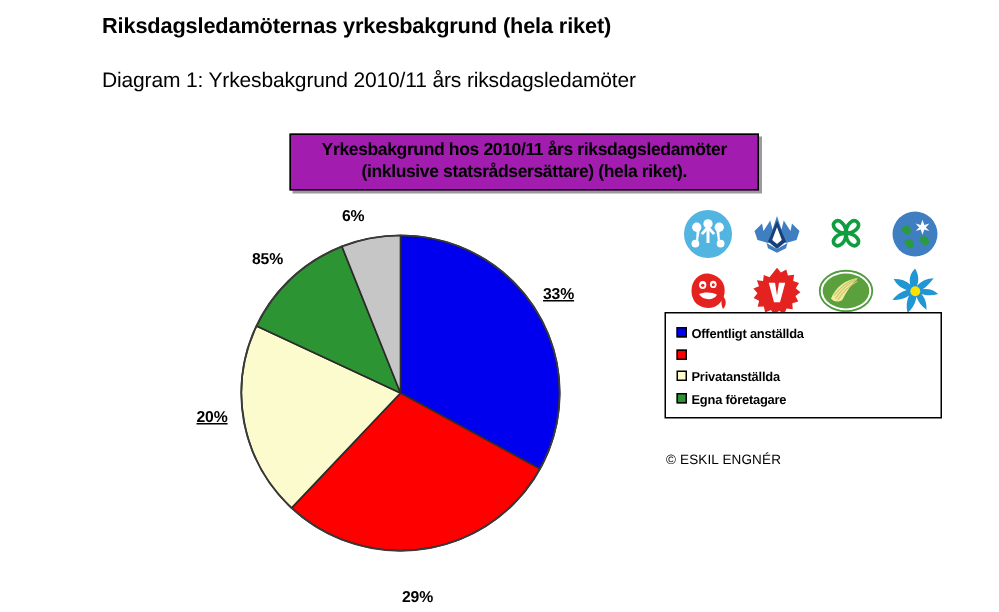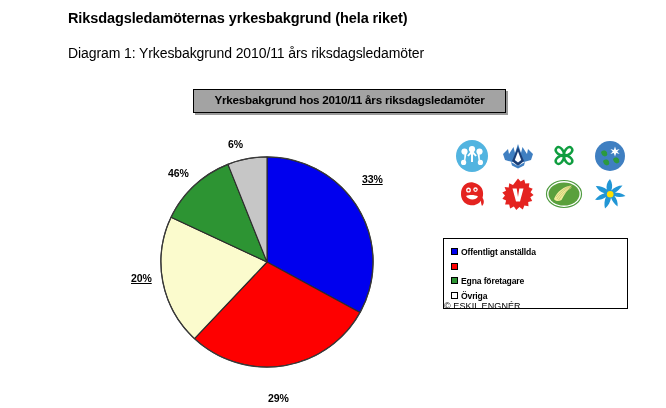--- a/index.html
+++ b/index.html
@@ -37,21 +37,21 @@
   }
 
   
   #chart-title-box {
     position: absolute;
     left: 193px;
     top: 89px;
     width: 313px;
     box-sizing: border-box;
     border: 1.5px solid #000;
-    background: #a3a3a3;
+    background: #a21caf;
     padding: 3px 4px 4px 4px;
     text-align: center;
     box-shadow: 2px 2px 0 #9a9a9a;
   }
   #chart-title-box .ct-line {
     font-size: 11.7px;
     font-weight: bold;
     line-height: 14.5px;
     white-space: nowrap;
     letter-spacing: -0.25px;
@@ -67,21 +67,21 @@
   }
   #pie-svg { display: block; }
 
   .pct-label {
     position: absolute;
     font-size: 10.5px;
     font-weight: bold;
     letter-spacing: -0.1px;
     white-space: nowrap;
   }
-  #pct-0 { left: 362px; top: 173px; text-decoration: underline; }   
+  #pct-0 { left: 362px; top: 190px; text-decoration: underline; }   
   #pct-1 { left: 268px; top: 392px; }   
   #pct-2 { left: 131px; top: 272px; text-decoration: underline; }   
   #pct-3 { left: 168px; top: 167px; }   
   #pct-4 { left: 228px; top: 138px; }   
 
   
   #party-logos {
     position: absolute;
     left: 449px;
     top: 137px;
@@ -92,21 +92,21 @@
     align-items: center;
     justify-items: center;
   }
   .logo-cell { width: 40px; height: 36px; display: flex; align-items: center; justify-content: center; }
   .logo-cell svg { display: block; }
 
   
   #legend-box {
     position: absolute;
     left: 443px;
-    top: 238px;
+    top: 208px;
     width: 185px;
     box-sizing: border-box;
     border: 1.3px solid #000;
     background: #ffffff;
     padding: 6px 5px 6px 7px;
   }
   .legend-row {
     display: flex;
     align-items: center;
     height: 13.2px;
@@ -141,39 +141,40 @@
 </style>
 </head>
 <body>
 
 <div id="page-title">Riksdagsledamöternas yrkesbakgrund (hela riket)</div>
 
 <div id="page-subtitle">Diagram 1: Yrkesbakgrund 2010/11 års riksdagsledamöter</div>
 
 <div id="chart-title-box">
   <div class="ct-line">Yrkesbakgrund hos 2010/11 års riksdagsledamöter</div>
+  <div class="ct-line">(inklusive statsrådsersättare) (hela riket).</div>
 </div>
 
 <div id="pie-wrap">
   <svg id="pie-svg" width="220" height="222" viewBox="0 0 220 222">
     <g id="pie-slices">
         <path d="M 109 110 L 109.00 5.00 A 106 105 0 0 1 201.89 160.58 Z" fill="#0000ee" stroke="#2b2b2b" stroke-width="1.1" stroke-linejoin="round"></path>
         <path d="M 109 110 L 201.89 160.58 A 106 105 0 0 1 36.44 186.54 Z" fill="#fe0000" stroke="#2b2b2b" stroke-width="1.1" stroke-linejoin="round"></path>
         <path d="M 109 110 L 36.44 186.54 A 106 105 0 0 1 13.09 65.29 Z" fill="#fbfbcd" stroke="#2b2b2b" stroke-width="1.1" stroke-linejoin="round"></path>
         <path d="M 109 110 L 13.09 65.29 A 106 105 0 0 1 69.98 12.37 Z" fill="#2d9433" stroke="#2b2b2b" stroke-width="1.1" stroke-linejoin="round"></path>
         <path d="M 109 110 L 69.98 12.37 A 106 105 0 0 1 109.00 5.00 Z" fill="#c6c6c6" stroke="#2b2b2b" stroke-width="1.1" stroke-linejoin="round"></path>
       </g>
     <ellipse cx="109" cy="110" rx="106.2" ry="105.2" fill="none" stroke="#3a3a3a" stroke-width="1.1"></ellipse>
   </svg>
 </div>
 
 <div class="pct-label" id="pct-0">33%</div>
 <div class="pct-label" id="pct-1">29%</div>
 <div class="pct-label" id="pct-2">20%</div>
-<div class="pct-label" id="pct-3">46%</div>
+<div class="pct-label" id="pct-3">85%</div>
 <div class="pct-label" id="pct-4">6%</div>
 
 <div id="party-logos">
 
   <div class="logo-cell">
     <svg width="34" height="34" viewBox="0 0 34 34">
       <circle cx="17" cy="17" r="16" fill="#52b4e0"></circle>
       <g fill="#ffffff">
         <circle cx="9.5" cy="12.5" r="3.1"></circle>
         <circle cx="17" cy="10.2" r="3.1"></circle>
@@ -303,22 +304,22 @@
 
 <div id="legend-box">
   <div class="legend-row">
     <span class="legend-swatch" style="background: rgb(0, 0, 238);"></span>
     <span class="legend-label">Offentligt anställda</span>
   </div>
   <div class="legend-row">
     <span class="legend-swatch" style="background: rgb(254, 0, 0);"></span>
   </div>
   <div class="legend-row">
+    <span class="legend-swatch" style="background: rgb(251, 251, 205);"></span>
+    <span class="legend-label">Privatanställda</span>
+  </div>
+  <div class="legend-row">
     <span class="legend-swatch" style="background: rgb(45, 148, 51);"></span>
     <span class="legend-label">Egna företagare</span>
   </div>
-  <div class="legend-row">
-    <span class="legend-swatch" style="background: rgb(255, 255, 255);"></span>
-    <span class="legend-label">Övriga</span>
-  </div>
 </div>
 
 <div id="copyright">© ESKIL ENGNÉR</div>
 
 </body></html>

